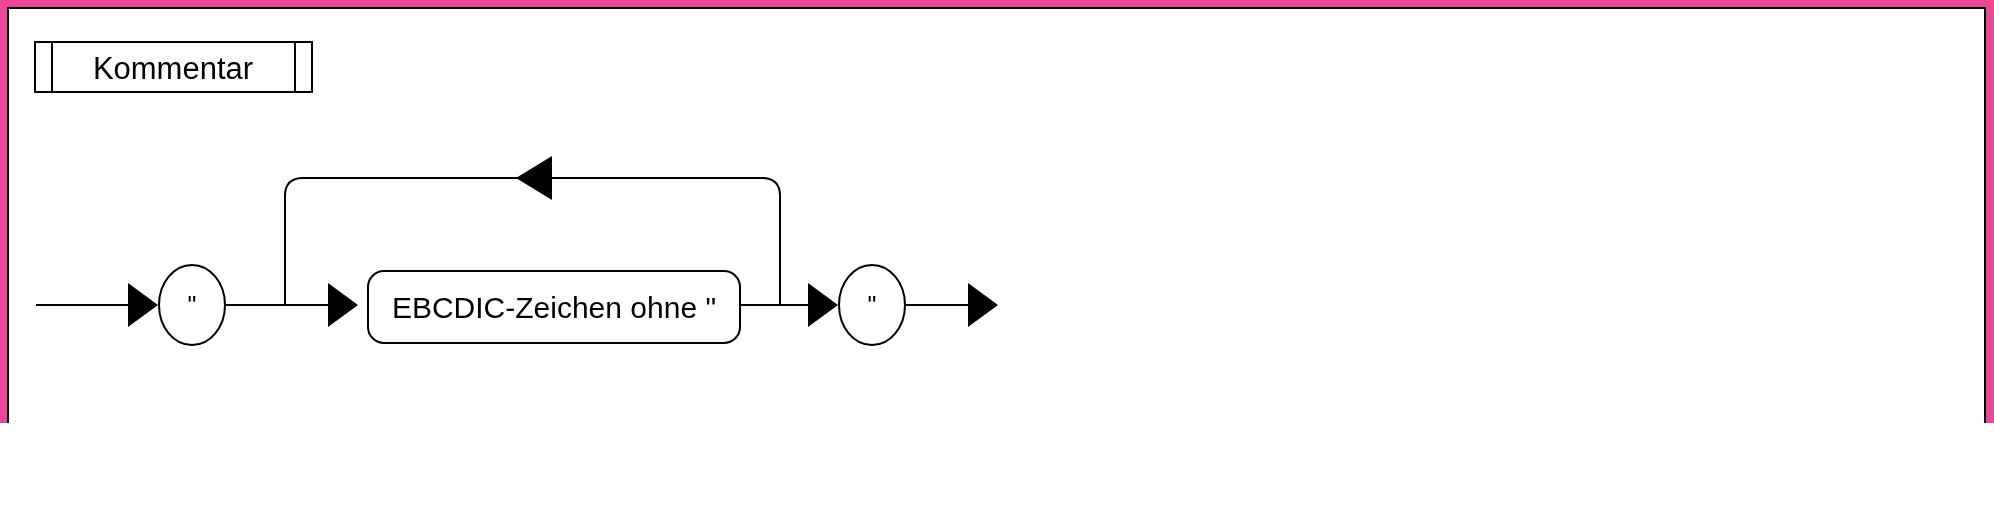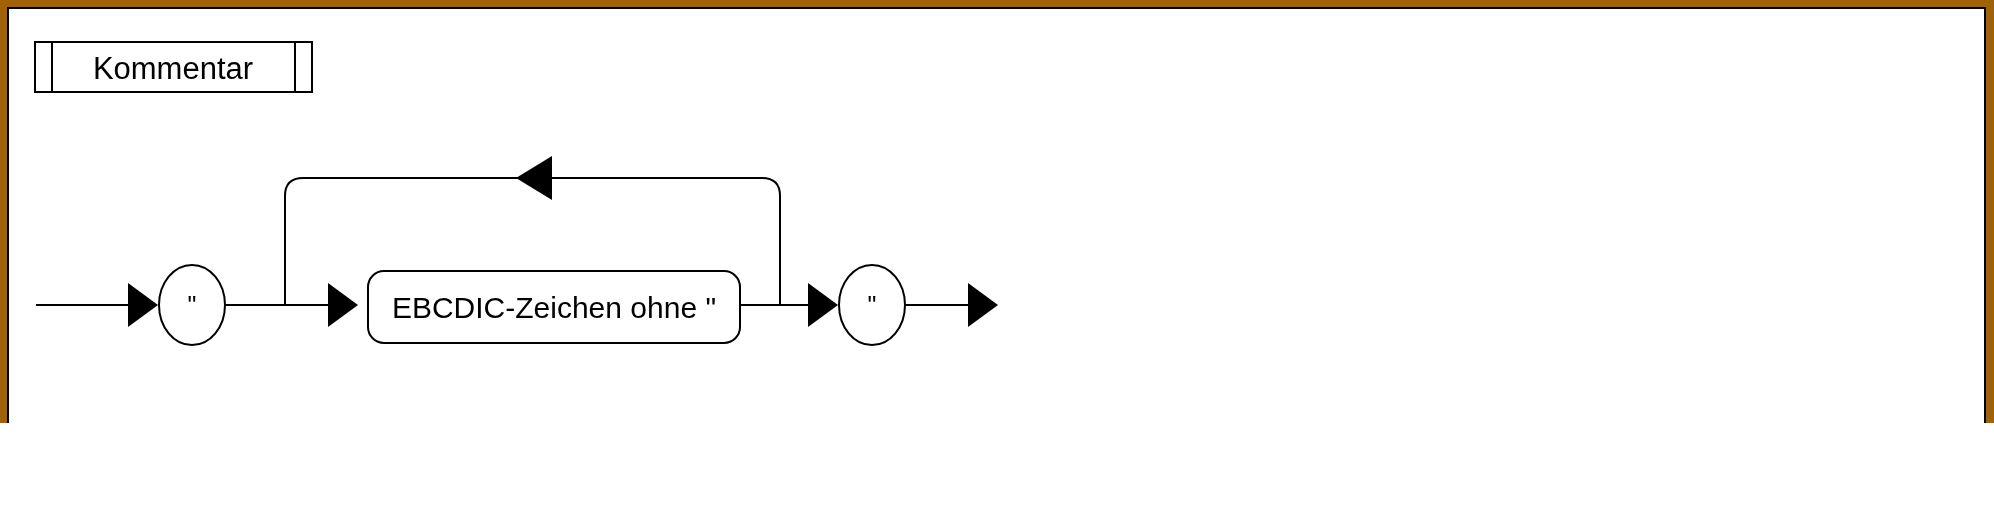--- a/index.html
+++ b/index.html
@@ -1,17 +1,17 @@
 <!DOCTYPE html>
 <html><head>
 <meta charset="utf-8">
 <style>
   html,body{margin:0;padding:0;background:#ffffff;}
   body{font-family:"Liberation Sans",sans-serif;}
-  #page{position:relative;width:1994px;height:423px;background:#a16207;overflow:hidden;}
+  #page{position:relative;width:1994px;height:423px;background:#ec4899;overflow:hidden;}
   #diagram{position:absolute;left:0;top:0;width:1994px;height:527px;}
   .ttl{font-family:"Liberation Sans",sans-serif;font-size:31px;fill:#000000;}
   .nodetext{font-family:"Liberation Sans",sans-serif;font-size:30px;fill:#000000;}
   .termtext{font-family:"Liberation Sans",sans-serif;font-size:25px;fill:#000000;}
 </style>
 </head>
 <body>
 
 <div id="page">
   <svg id="diagram" viewBox="0 0 1994 527" xmlns="http://www.w3.org/2000/svg">

